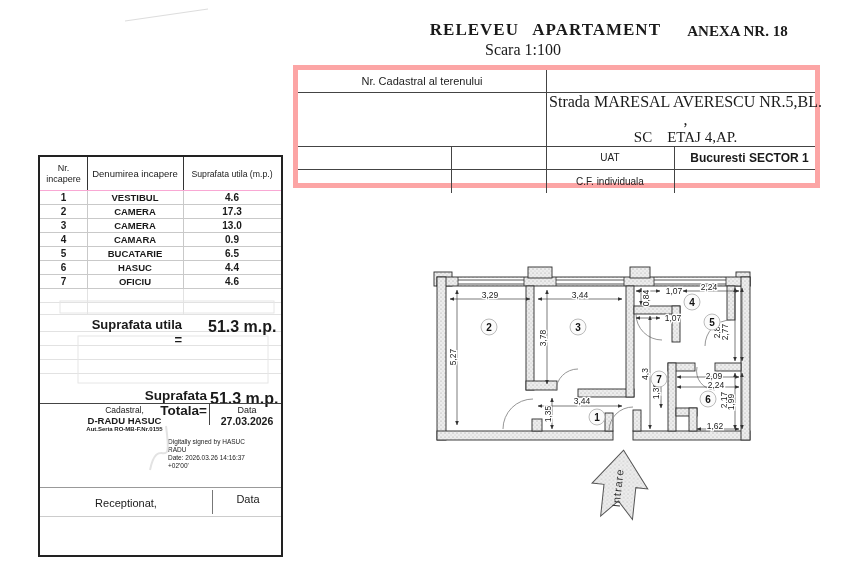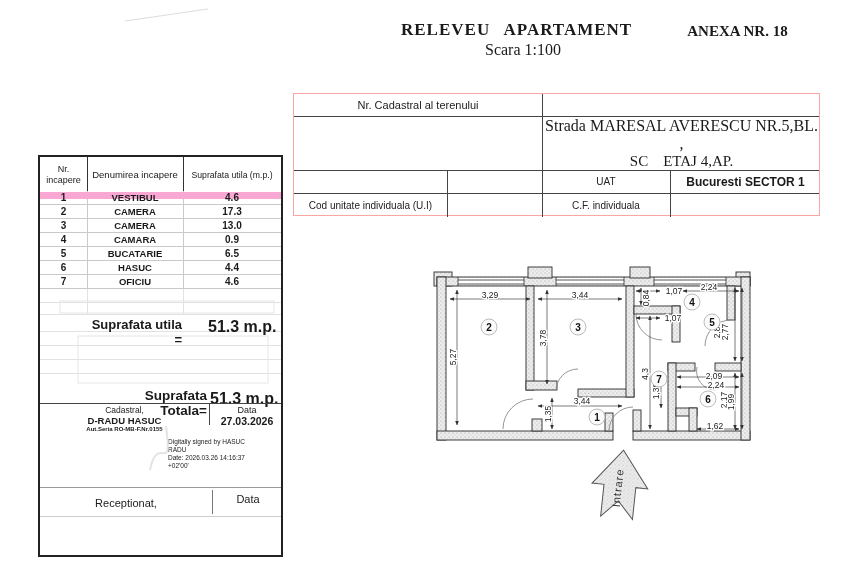--- a/index.html
+++ b/index.html
@@ -1,44 +1,44 @@
 <!DOCTYPE html>
 <html><head>
 <meta charset="utf-8">
 <style>
   html,body{margin:0;padding:0;background:#fff;}
   #page{position:relative;width:845px;height:563px;background:#fff;overflow:hidden;
         font-family:"Liberation Sans",sans-serif;color:#1a1a1a;}
   .abs{position:absolute;}
 
   
-  #doc-title{left:401px;top:20px;width:260px;text-align:left;
+  #doc-title{left:401px;top:20px;width:260px;text-align:right;
     font-family:"Liberation Serif",serif;font-weight:bold;font-size:17px;
     letter-spacing:1px;word-spacing:9px;}
   #doc-scale{left:393px;top:41px;width:260px;text-align:center;
     font-family:"Liberation Serif",serif;font-size:16px;}
   #doc-annex{left:655px;top:23px;width:165px;text-align:center;
     font-family:"Liberation Serif",serif;font-weight:bold;font-size:15px;}
 
   
-  #cad{left:293px;top:65px;width:527px;height:123px;border:1px solid #fca5a5;box-sizing:border-box;margin-top:28px;}
+  #cad{left:293px;top:65px;width:527px;height:123px;border:5px solid #fca5a5;box-sizing:border-box;}
   #cad .cell{position:absolute;box-sizing:border-box;display:flex;align-items:center;justify-content:center;text-align:center;}
   #cad .hline{position:absolute;left:0;width:100%;height:0;border-top:1px solid #444;}
   #cad .vline{position:absolute;width:0;border-left:1px solid #444;}
   .cad-hdr{font-size:11px;color:#222;}
   .cad-lbl{font-size:10px;color:#222;}
   #cad-address{flex-direction:column;font-family:"Liberation Serif",serif;}
   #cad-address .l1{font-size:16px;}
   #cad-address .l2{font-size:15px;white-space:pre;}
   #cad-uat-value{font-weight:bold;font-size:12px;}
 
   
   #panel{left:38px;top:155px;width:245px;height:402px;border:2px solid #222;box-sizing:border-box;background:#fff;}
   #panel .row{position:absolute;left:0;width:100%;box-sizing:border-box;}
-  .p-hdr{height:42px;border-bottom:7px solid #f9a8d4;}
+  .p-hdr{height:34px;border-bottom:1px solid #f9a8d4;}
   .p-hdr .hc{position:absolute;top:0;height:100%;display:flex;align-items:center;justify-content:center;text-align:center;}
   .hc1{left:0;width:47px;font-size:9px;white-space:pre-line;line-height:11px;}
   .hc2{left:47px;width:96px;font-size:9.5px;}
   .hc3{left:143px;width:98px;font-size:8.7px;}
   .vdiv{position:absolute;width:0;}
   .data-row{height:14px;border-bottom:1px solid #c9c9c9;font-weight:bold;font-size:10px;}
   .data-row span{position:absolute;top:1px;text-align:center;}
   .d-nr{left:0;width:47px;}
   .d-name{left:47px;width:96px;font-size:9.5px;}
   .d-area{left:143px;width:98px;}
@@ -93,21 +93,20 @@
     <div class="vline" style="left:248px;top:76px;height:47px;"></div>
     <div class="vline" style="left:376px;top:76px;height:47px;"></div>
 
     <div class="cell cad-hdr" style="left:0;top:0;width:248px;height:22px;">Nr. Cadastral al terenului</div>
     <div class="cell" id="cad-address" style="left:248px;top:22px;width:279px;height:54px;">
       <div class="l1">Strada MARESAL AVERESCU NR.5,BL. ,</div>
       <div class="l2">SC    ETAJ 4,AP.</div>
     </div>
     <div class="cell cad-lbl" style="left:248px;top:76px;width:128px;height:23px;">UAT</div>
     <div class="cell" id="cad-uat-value" style="left:376px;top:76px;width:151px;height:23px;">Bucuresti SECTOR 1</div>
-    <div class="cell cad-lbl" style="left:0;top:99px;width:153px;height:24px;">Cod unitate individuala (U.I)</div>
     <div class="cell cad-lbl" style="left:248px;top:99px;width:128px;height:24px;">C.F. individuala</div>
   </div>
 
   <div class="abs" id="panel">
 
     <div class="vdiv" style="left:47px;top:0;height:34px;border-left:1px solid #333;"></div>
     <div class="vdiv" style="left:143px;top:0;height:34px;border-left:1px solid #333;"></div>
     <div class="vdiv" style="left:47px;top:34px;height:98px;border-left:1px solid #c9c9c9;"></div>
     <div class="vdiv" style="left:143px;top:34px;height:98px;border-left:1px solid #c9c9c9;"></div>
     <div class="vdiv" style="left:47px;top:132px;height:26px;border-left:1px solid #e2e2e2;"></div>

